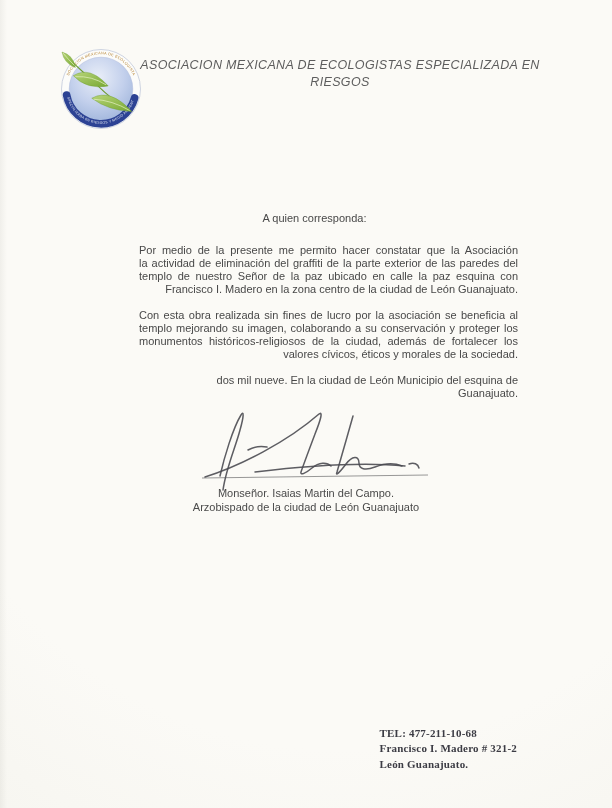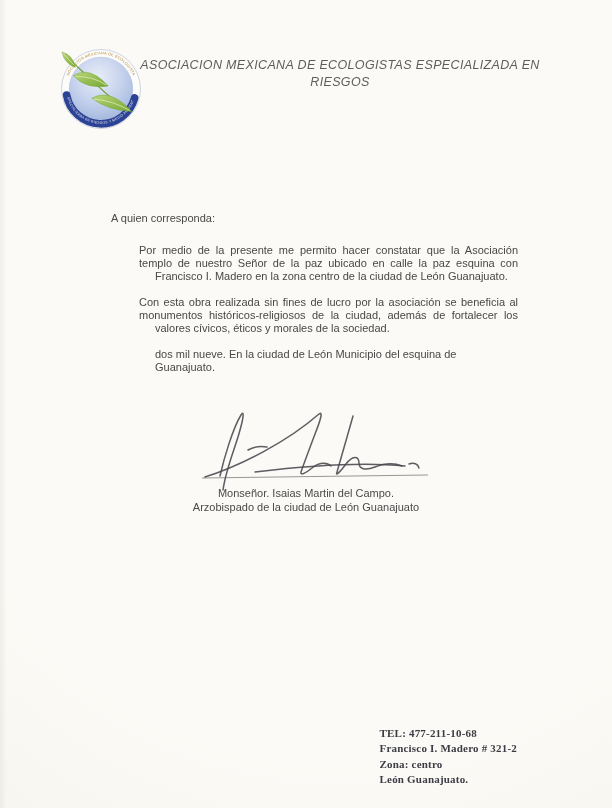--- a/index.html
+++ b/index.html
@@ -9,24 +9,24 @@
       linear-gradient(90deg, rgba(110,110,100,.08), rgba(110,110,100,0) 7px),
       radial-gradient(130% 105% at 55% 35%, #fbfaf6 55%, #f2f1ea 100%);
     font-family:"Liberation Sans", sans-serif;color:#484848;
   }
   .logo{position:absolute;left:61px;top:49px;}
   .header-text{
     position:absolute;left:128px;top:57px;width:424px;text-align:center;
     font-style:italic;font-size:12.5px;line-height:17px;color:#5d5d5d;letter-spacing:.35px;
   }
   .body-text{position:absolute;left:111px;top:212px;width:407px;font-size:11px;line-height:13px;color:#484848;}
-  .salutation{margin-bottom:19px;}
+  .salutation{margin-bottom:19px;text-align:center;}
   .para{margin-bottom:13px;}
   .line.just{text-align:justify;text-align-last:justify;padding-left:28px;}
-  .line.last{text-align:left;margin-left:44px;}
+  .line.last{text-align:right;margin-left:44px;}
   .sig-svg{position:absolute;left:195px;top:406px;}
   .sig-ink{stroke:#4b4b52;stroke-width:1.5;fill:none;stroke-linecap:round;stroke-linejoin:round;opacity:.9;}
   .sig-rule{stroke:#8b8b8b;stroke-width:.9;}
   .sig-caption{
     position:absolute;left:146px;top:486px;width:320px;text-align:center;
     font-size:11px;line-height:14px;color:#4a4a4a;
   }
   .contact{
     position:absolute;right:95px;top:726px;
     font-family:"Liberation Serif", serif;font-weight:bold;font-size:11px;
@@ -79,25 +79,27 @@
 
   <div class="header-text">
     <div>ASOCIACION MEXICANA DE ECOLOGISTAS ESPECIALIZADA EN RIESGOS</div>
   </div>
 
   <div class="body-text">
     <div class="salutation">A quien corresponda:</div>
     <div>
         <div class="para">
           <div class="line just">Por medio de la presente me permito hacer constatar que la Asociación</div>
+          <div class="line just">la actividad de eliminación del graffiti de la parte exterior de las paredes del</div>
           <div class="line just">templo de nuestro Señor de la paz ubicado en calle la paz esquina con</div>
           <div class="line last">Francisco I. Madero en la zona centro de la ciudad de León Guanajuato.</div>
         </div>
         <div class="para">
           <div class="line just">Con esta obra realizada sin fines de lucro por la asociación se beneficia al</div>
+          <div class="line just">templo mejorando su imagen, colaborando a su conservación y proteger los</div>
           <div class="line just">monumentos históricos-religiosos de la ciudad, además de fortalecer los</div>
           <div class="line last">valores cívicos, éticos y morales de la sociedad.</div>
         </div>
         <div class="para">
           <div class="line last">dos mil nueve. En la ciudad de León Municipio del esquina de Guanajuato.</div>
         </div>
       </div>
   </div>
 
   <svg class="sig-svg" width="240" height="92" viewBox="0 0 240 92" overflow="visible">
@@ -113,17 +115,16 @@
   </svg>
 
   <div class="sig-caption">
     <div>Monseñor. Isaias Martin del Campo.</div>
     <div>Arzobispado de la ciudad de León Guanajuato</div>
   </div>
 
   <div class="contact">
     <div>TEL: 477-211-10-68</div>
     <div>Francisco I. Madero # 321-2</div>
-    <div>Zona: centro</div>
     <div>León Guanajuato.</div>
   </div>
 
 </div>
 
 </body></html>

